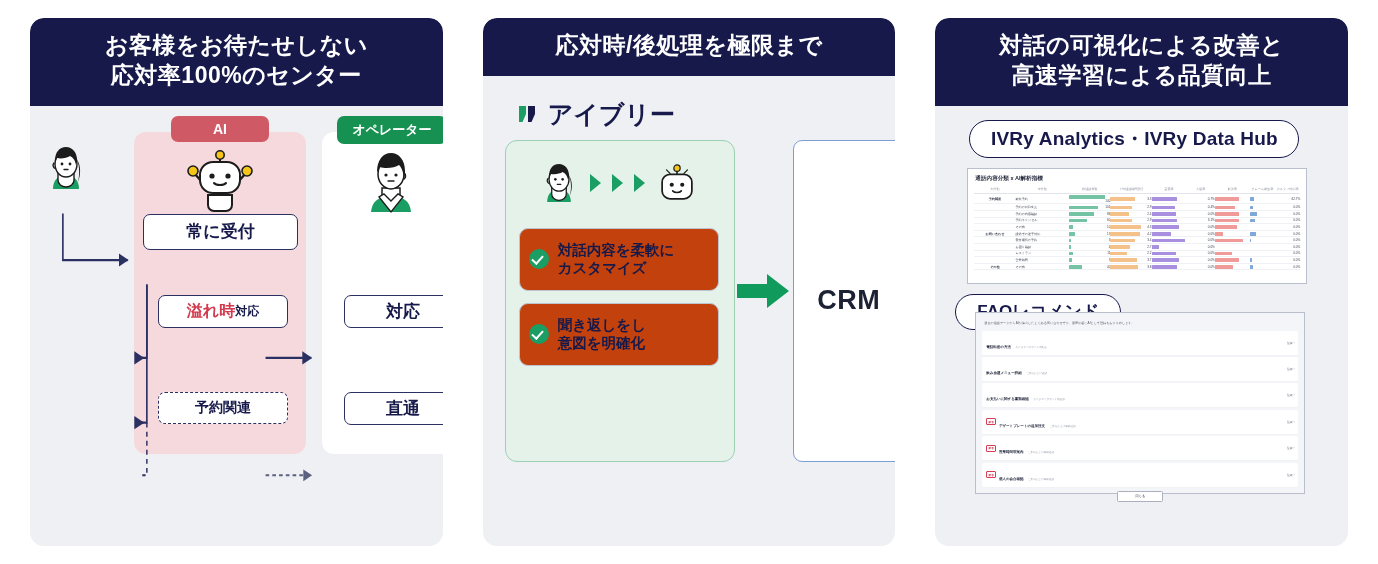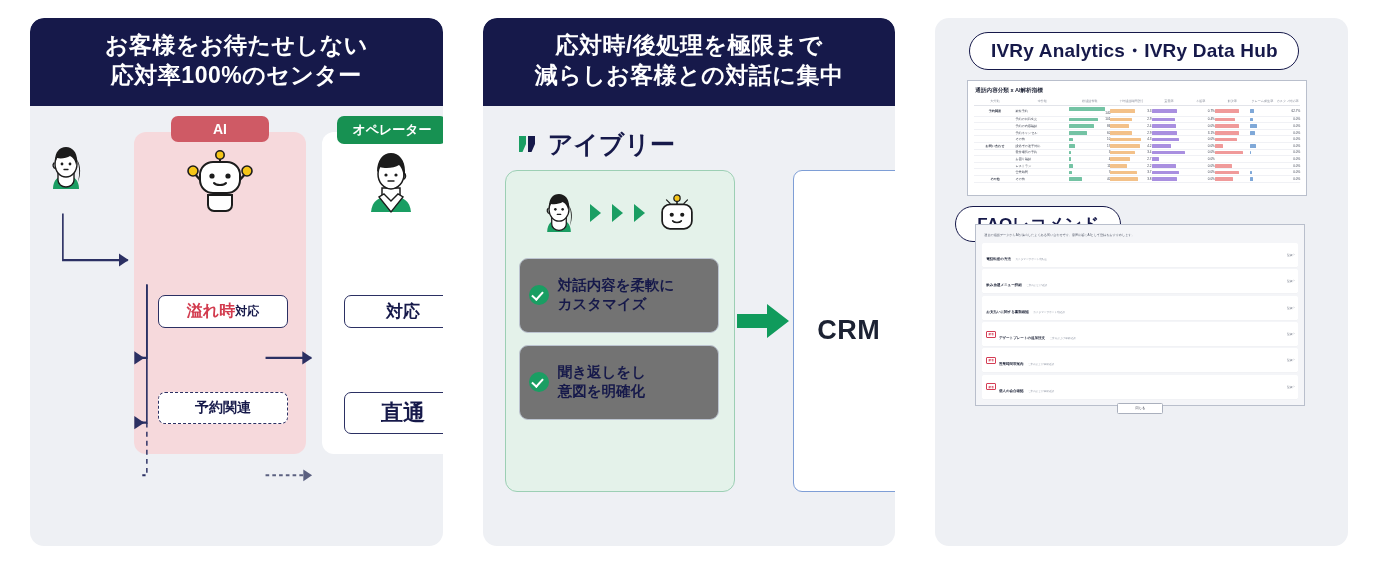--- a/index.html
+++ b/index.html
@@ -49,39 +49,39 @@
     position:absolute;background:#fff;border:1.6px solid #2b3063;border-radius:7px;
     color:#16194a;font-weight:bold;display:flex;align-items:center;justify-content:center;
     box-sizing:border-box;
   }
   .fbox.b1{left:113px;top:108px;width:155px;height:36px;font-size:17px;}
   .fbox.b2{left:128px;top:189px;width:130px;height:33px;font-size:15px;}
   .fbox.b3{left:128px;top:243px;width:130px;height:32px;font-size:14px;}
   .fbox.b4{left:128px;top:286px;width:130px;height:32px;font-size:14px;
            border-style:dashed;border-width:1.6px;}
   .fbox.r1{left:314px;top:189px;width:118px;height:33px;font-size:17px;}
-  .fbox.r2{left:314px;top:286px;width:118px;height:42px;font-size:22px;}
+  .fbox.r2{left:314px;top:286px;width:118px;height:33px;font-size:17px;}
   .ov{color:#d23b4e;font-size:16px;font-weight:bold;}
   .ov-sub{font-size:12px;color:#16194a;font-weight:bold;}
   .p1-svg{position:absolute;left:0;top:0;width:100%;height:100%;pointer-events:none;}
 
   
   .logo{position:absolute;left:36px;top:22px;display:flex;align-items:center;gap:7px;}
   .logo-mark{width:22px;height:17px;position:relative;}
   .logo-text{font-size:25px;font-weight:bold;color:#16194a;letter-spacing:0px;text-align:center;}
   .green-zone{
     position:absolute;left:22px;top:64px;width:228px;height:320px;
     background:#e4f2ea;border:1.4px solid #9ccfb4;border-radius:12px;
   }
   .flowrow{position:absolute;left:36px;top:78px;width:200px;height:58px;display:flex;align-items:center;justify-content:center;gap:11px;}
   .tri{width:0;height:0;border-top:9px solid transparent;border-bottom:9px solid transparent;border-left:11px solid #1a9e63;}
   .chk-list{position:absolute;left:36px;top:152px;width:200px;display:flex;flex-direction:column;gap:12px;}
   .chk{
-    background:#737373;border:1.3px solid #bcc4d0;border-radius:9px;
-    display:flex;align-items:center;gap:9px;padding:10px 9px;box-sizing:border-box;height:75px;
+    background:#c2410c;border:1.3px solid #bcc4d0;border-radius:9px;
+    display:flex;align-items:center;gap:9px;padding:10px 9px;box-sizing:border-box;height:63px;
   }
   .chk-icon{width:20px;height:20px;border-radius:50%;background:#1a9e63;flex:none;position:relative;}
   .chk-icon::after{
     content:"";position:absolute;left:5.5px;top:4px;width:5px;height:9px;
     border:solid #fff;border-width:0 2.2px 2.2px 0;transform:rotate(42deg);
   }
   .chk-txt{font-size:14.5px;font-weight:bold;color:#16194a;line-height:1.30;}
   .green-arrow{position:absolute;left:254px;top:195px;width:52px;height:40px;}
   .crm-box{
     position:absolute;left:310px;top:64px;width:110px;height:320px;
@@ -205,35 +205,35 @@
           <path d="M36 88 V126 H107" stroke="#2b3063" stroke-width="1.8" fill="none" marker-end="url(#ah)"></path>
           <path d="M128 146 V206 H122" stroke="#2b3063" stroke-width="1.8" fill="none"></path>
           <path d="M122 206 H124" stroke="#2b3063" stroke-width="1.8" fill="none" marker-end="url(#ah)"></path>
           <path d="M128 146 V259 H122" stroke="#2b3063" stroke-width="1.8" fill="none"></path>
           <path d="M122 259 H124" stroke="#2b3063" stroke-width="1.8" fill="none" marker-end="url(#ah)"></path>
           <path d="M128 259 V302 H123" stroke="#2b3063" stroke-width="1.6" fill="none" stroke-dasharray="4 3.4"></path>
           <path d="M258 206 H308" stroke="#2b3063" stroke-width="1.8" fill="none" marker-end="url(#ah)"></path>
           <path d="M258 302 H308" stroke="#5b6080" stroke-width="1.6" fill="none" stroke-dasharray="4 3.4" marker-end="url(#ahd)"></path>
         </svg>
 
+        <div class="fbox b1">常に受付</div>
         <div class="fbox b2">
           <span class="ov">溢れ時</span>
             <span class="ov-sub">対応</span>
         </div>
         <div class="fbox b4">予約関連</div>
         <div class="fbox r1">対応</div>
         <div class="fbox r2">直通</div>
       </div>
     </div>
   </div>
 
   <div class="panel">
     <div class="panel-head">
       <span class="line">応対時/後処理を極限まで</span>
-      <span class="line">減らしお客様との対話に集中</span>
     </div>
     <div class="panel-body">
 
       <div class="logo">
         <svg class="logo-mark" viewBox="0 0 22 17">
           <path d="M0 0h7v8l-3.5 8H0z" fill="#1a9e63"></path>
           <path d="M9 0h7v8l-3.5 8H9z" fill="#16194a"></path>
         </svg>
         <span class="logo-text">アイブリー</span>
       </div>
@@ -287,20 +287,24 @@
         <path d="M0 13h30V3l22 17-22 17V27H0z" fill="#109b5c"></path>
       </svg>
 
       <div class="crm-box">
         <span>CRM</span>
       </div>
     </div>
   </div>
 
   <div class="panel">
+    <div class="panel-head">
+      <span class="line">対話の可視化による改善と</span>
+      <span class="line">高速学習による品質向上</span>
+    </div>
     <div class="panel-body">
 
       <div class="pill analytics">IVRy Analytics・IVRy Data Hub</div>
 
       <div class="shot table">
         <div class="tbl-title">通話内容分類 x AI解析指標</div>
         <table class="mini">
           <thead>
               <tr id="tbl-head">
                 <th style="width:13%">大分類</th>

